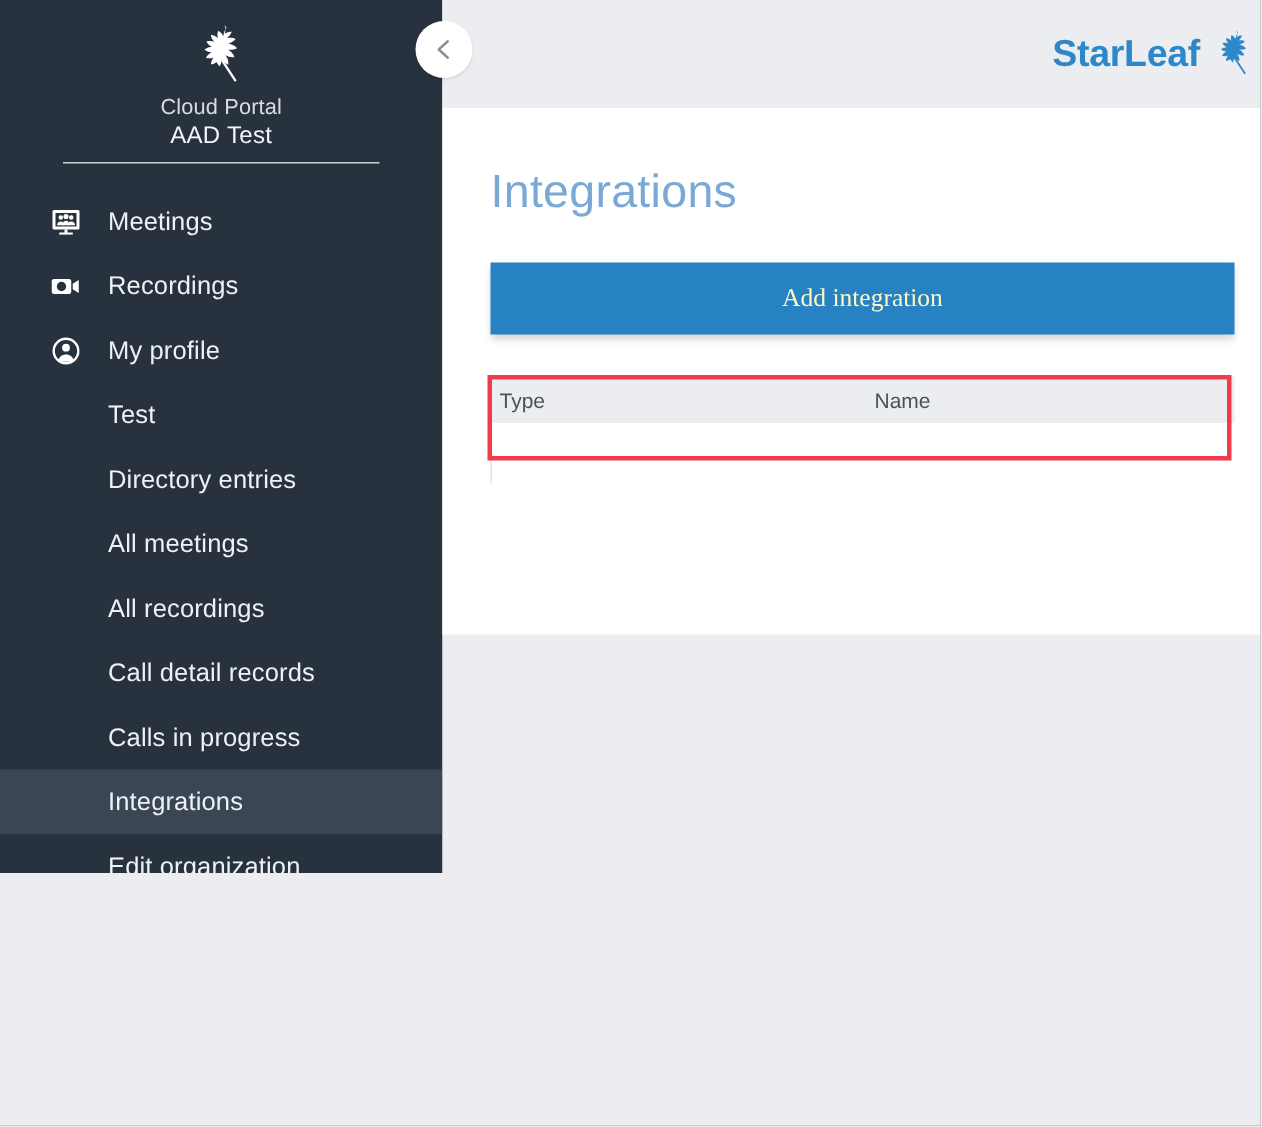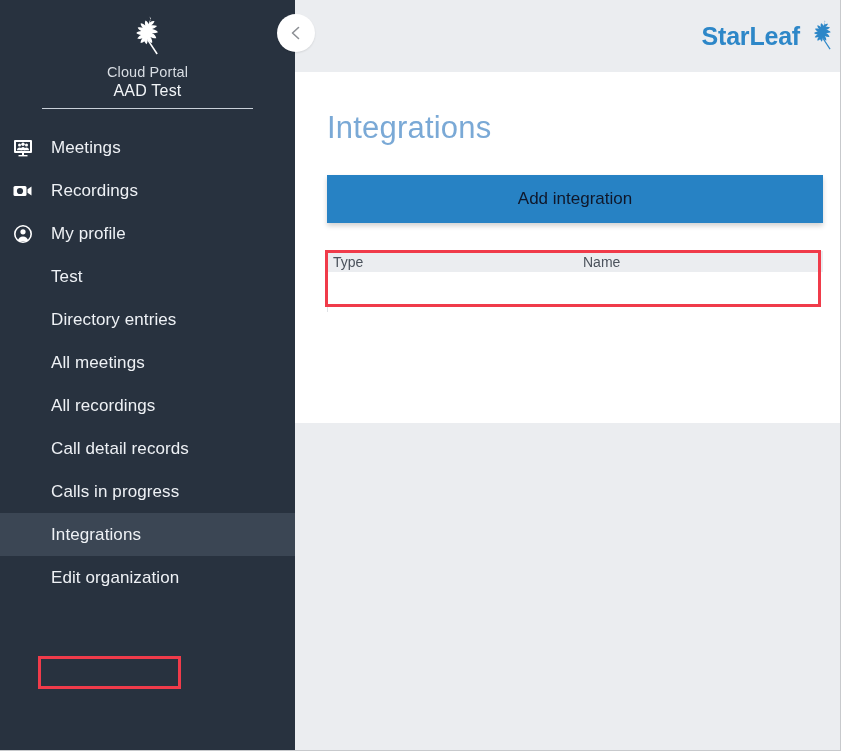--- a/index.html
+++ b/index.html
@@ -20,21 +20,21 @@
     border-right: 1px solid #c7c9cc;
     border-bottom: 1px solid #c7c9cc;
   }
 
   
   .sidebar {
     position: absolute;
     left: 0;
     top: 0;
     width: 295px;
-    height: 751px;
+    height: 582px;
     background: #28323f;
     box-sizing: border-box;
     overflow: hidden;
   }
   .brand {
     position: relative;
     width: 100%;
     padding-top: 14px;
     text-align: center;
   }
@@ -66,21 +66,21 @@
   .nav {
     margin-top: 17px;
   }
   .nav-item {
     position: relative;
     height: 43px;
     display: flex;
     align-items: center;
     color: #eef1f5;
     font-size: 17px;
-    padding-left: 10px;
+    padding-left: 31px;
     box-sizing: border-box;
     cursor: pointer;
     letter-spacing: 0.1px;
   }
   .nav-item.active {
     background: #3b4654;
   }
   .nav-icon {
     width: 26px;
     height: 24px;
@@ -166,49 +166,49 @@
     padding-top: 38px;
     letter-spacing: 0.2px;
     font-weight: 400;
   }
 
   .primary-btn {
     margin-top: 29px;
     width: 496px;
     height: 48px;
     background: #2782c4;
-    color: #0f172a;
+    color: #fef9c3;
     font-size: 17px;
     border: 0;
     display: flex;
     align-items: center;
     justify-content: center;
     cursor: pointer;
     box-shadow: 0 3px 5px rgba(0,0,0,0.18);
-    font-family: Liberation Sans, sans-serif;
+    font-family: Liberation Serif, serif;
   }
   .anno-btn {
     position: absolute;
     left: 30px;
     top: 178px;
     width: 496px;
     height: 57px;
     border: 3px solid #f03b4a;
     box-sizing: border-box;
     pointer-events: none;
   }
 
   .table {
     margin-top: 28px;
     width: 496px;
   }
   .thead {
     display: flex;
     background: #ebedf0;
-    height: 21px;
+    height: 31px;
     align-items: center;
   }
   .th {
     color: #4b525c;
     font-size: 14px;
   }
   .th.type { width: 250px; padding-left: 6px; }
   .th.name { flex: 1; }
   .tbody {
     height: 40px;

